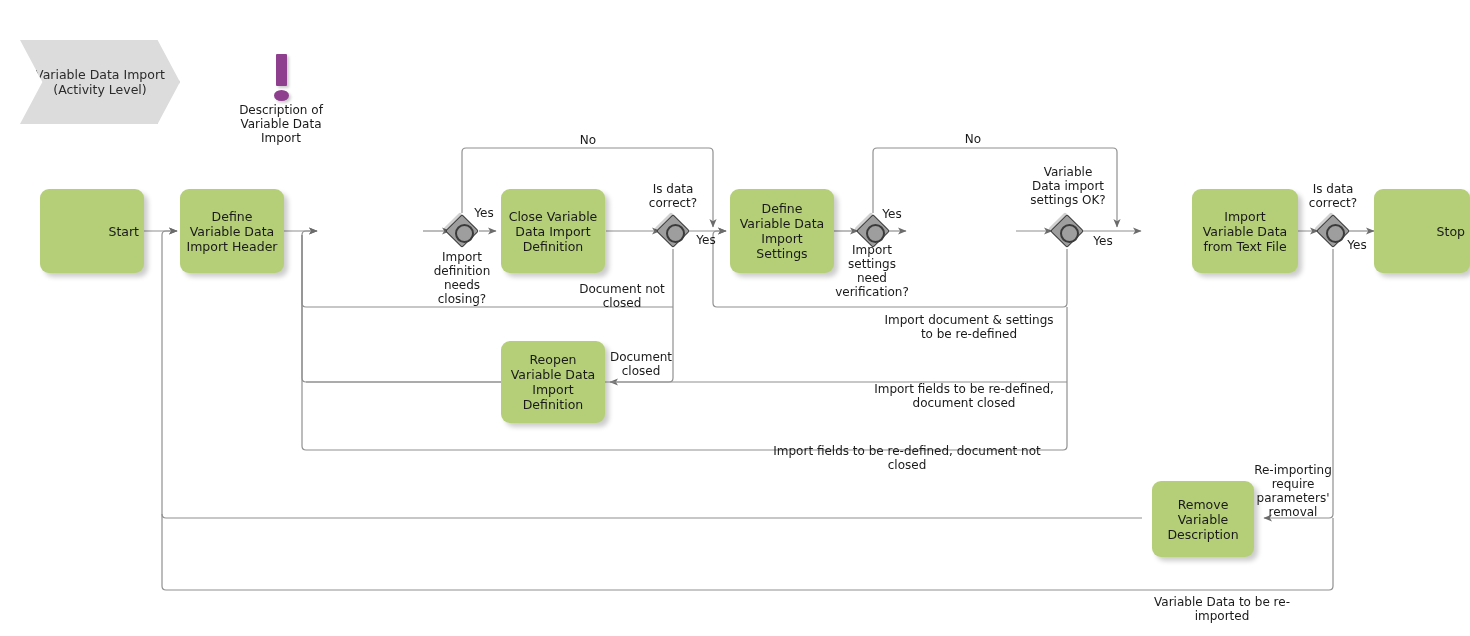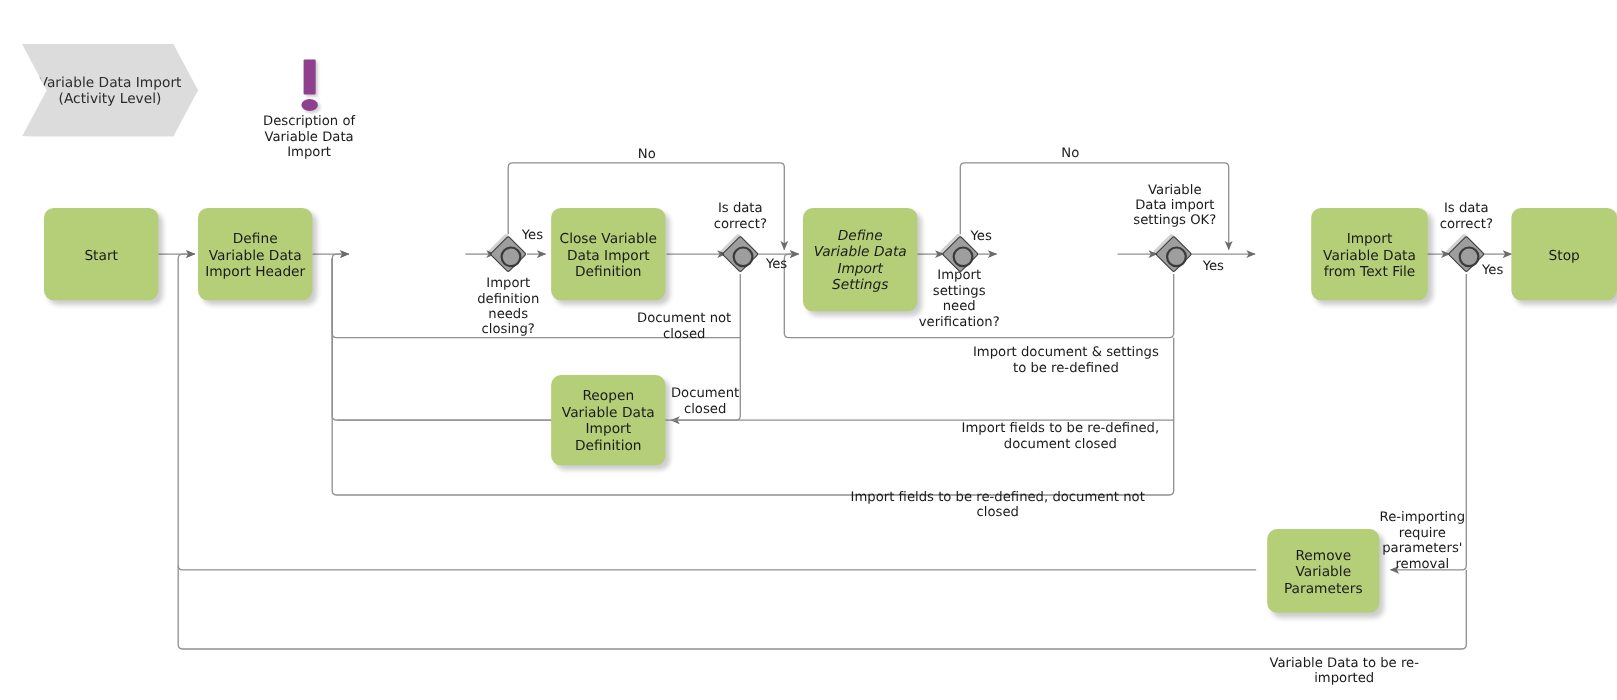--- a/index.html
+++ b/index.html
@@ -21,21 +21,21 @@
     clip-path:polygon(0 0, 86% 0, 100% 50%, 86% 100%, 0 100%, 14% 50%);
     box-shadow:3px 3px 4px rgba(0,0,0,0.22);
   }
   .banner-label{display:block;padding:0 6px;}
 
   
   .task{
     position:absolute;
     background:#b5cf78;
     border-radius:9px;
-    display:flex;align-items:center;justify-content:center;
+    display:flex;align-items:center;justify-content:flex-end;
     text-align:center;
     color:#1a1a1a;
     font-size:12.5px;line-height:15px;
     box-shadow:4px 4px 5px rgba(0,0,0,0.20);
   }
   .task-label{display:block;padding:0 5px;}
 
   
   .gateway{
     position:absolute;width:34px;height:34px;
@@ -168,21 +168,21 @@
 Import Header</span>
   </div>
 
 
   <div class="task" style="left:489px;top:189px;width:104px;height:84px;">
     <span class="task-label">Close Variable
 Data Import
 Definition</span>
   </div>
 
-  <div class="task" style="left:718px;top:189px;width:104px;height:94px;font-style:italic;">
+  <div class="task" style="left:718px;top:189px;width:104px;height:84px;">
     <span class="task-label">Define Variable
 Data Import
 Settings</span>
   </div>
 
 
   <div class="task" style="left:1138px;top:189px;width:106px;height:84px;margin-left:42px;">
     <span class="task-label">Import
 Variable Data
 from Text File</span>
@@ -195,21 +195,21 @@
   <div class="task" style="left:489px;top:341px;width:104px;height:82px;">
     <span class="task-label">Reopen
 Variable Data
 Import
 Definition</span>
   </div>
 
   <div class="task" style="left:1140px;top:481px;width:102px;height:76px;">
     <span class="task-label">Remove
 Variable
-Parameters</span>
+Description</span>
   </div>
 
   <div class="gateway" style="left:433px;top:214px;">
     <div class="gw-shadow"></div>
     <div class="gw-body"></div>
     <div class="gw-ring"></div>
   </div>
   <div class="lbl" style="left:405px;top:250px;width:90px;">Import
 definition
 needs

